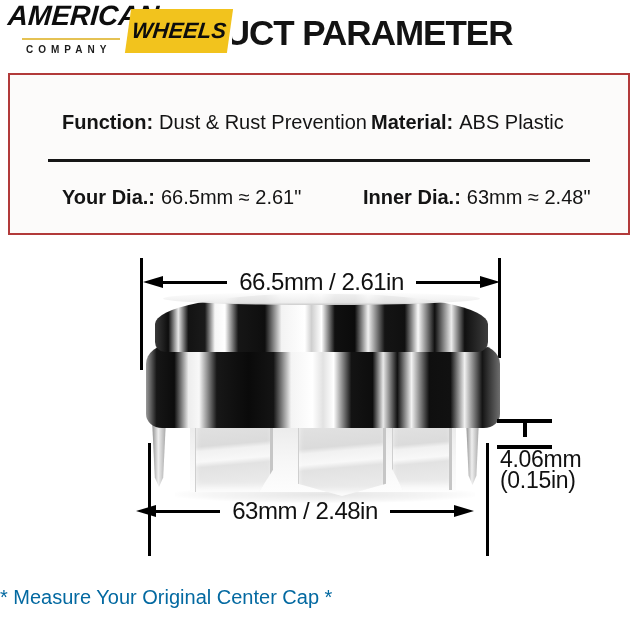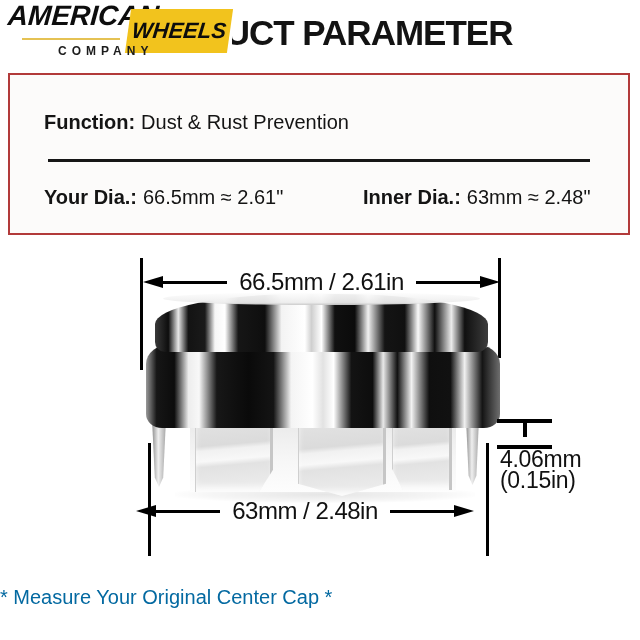--- a/index.html
+++ b/index.html
@@ -11,29 +11,29 @@
          font-size:35px;font-weight:bold;letter-spacing:-1px;color:#131313;z-index:1;}
 
   
   .logo{position:absolute;left:6px;top:0;width:226px;height:62px;background:#fff;z-index:2;}
   .logo-american{position:absolute;left:2px;top:0;font-size:28px;font-weight:bold;font-style:italic;
                  transform:skewX(-4deg);color:#0d0d0d;white-space:nowrap;}
   .logo-wheels-box{position:absolute;left:122px;top:9px;width:102px;height:44px;
                    transform:skewX(-8deg);display:flex;align-items:center;justify-content:center;}
   .logo-wheels-box span{font-size:22px;font-weight:bold;font-style:italic;color:#0d0d0d;transform:skewX(2deg);}
   .logo-underline{position:absolute;left:16px;top:38px;width:98px;height:2px;background:#e5c253;}
-  .logo-company{position:absolute;left:20px;top:44px;font-size:12px;font-weight:bold;
-                letter-spacing:5px;color:#1c1c1c;margin-left:32px;}
+  .logo-company{position:absolute;left:20px;top:44px;font-size:10px;font-weight:bold;
+                letter-spacing:5px;color:#1c1c1c;}
 
   
   .spec-box{position:absolute;left:8px;top:73px;width:618px;height:158px;
             border:2px solid #b23a3a;background:#fcfbfa;display:flex;flex-direction:column;z-index:1;}
   .spec-row{flex:1;display:grid;grid-template-columns:50% 50%;align-items:center;}
   .spec-row.first{padding-top:12px;}
-  .spec-cell{padding-left:34px;font-size:20px;white-space:nowrap;}
+  .spec-cell{padding-left:52px;font-size:20px;white-space:nowrap;}
   .spec-cell.shift{padding-left:44px;}
   .spec-cell .lbl{font-weight:bold;margin-right:6px;}
   .spec-divider{height:3px;background:#161616;margin:0 38px;}
 
   
   .figure{position:absolute;left:0;top:240px;width:640px;height:330px;}
 
   .ext{position:absolute;width:3px;background:#000;}
   .ext-top-l{left:140px;top:18px;height:112px;}
   .ext-top-r{left:498px;top:18px;height:100px;}
@@ -117,20 +117,23 @@
     </div>
     <div class="logo-underline"></div>
     <div class="logo-company">COMPANY</div>
   </div>
 
   <div class="spec-box">
     <div class="spec-row first">
       <div class="spec-cell">
         <span class="lbl">Function:</span><span class="val">Dust &amp; Rust Prevention</span>
       </div>
+      <div class="spec-cell">
+        <span class="lbl">Material:</span><span class="val">ABS Plastic</span>
+      </div>
     </div>
     <div class="spec-divider"></div>
     <div class="spec-row">
       <div class="spec-cell">
         <span class="lbl">Your Dia.:</span><span class="val">66.5mm ≈ 2.61"</span>
       </div>
       <div class="spec-cell shift">
         <span class="lbl">Inner Dia.:</span><span class="val">63mm ≈ 2.48"</span>
       </div>
     </div>

